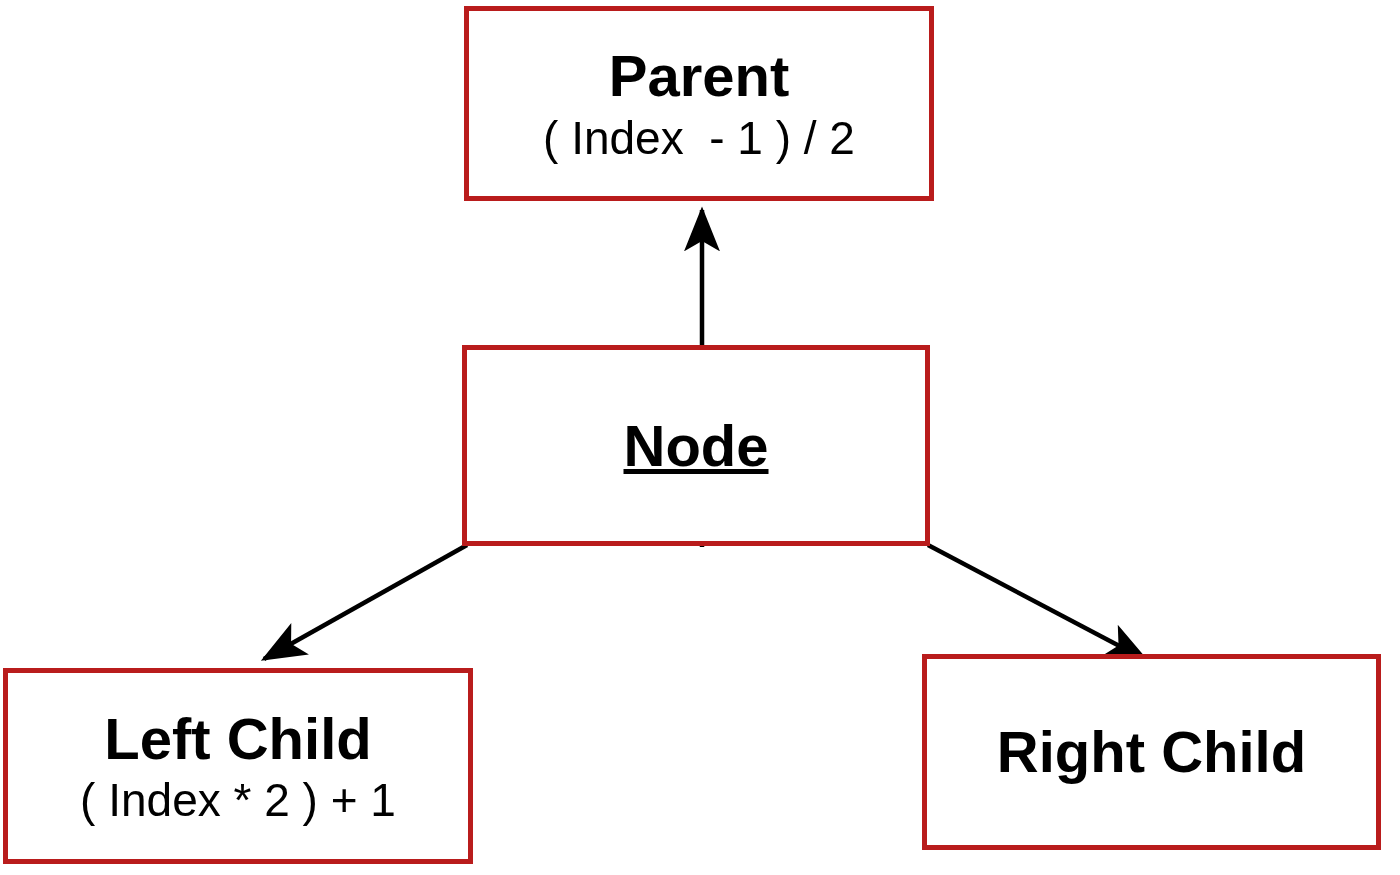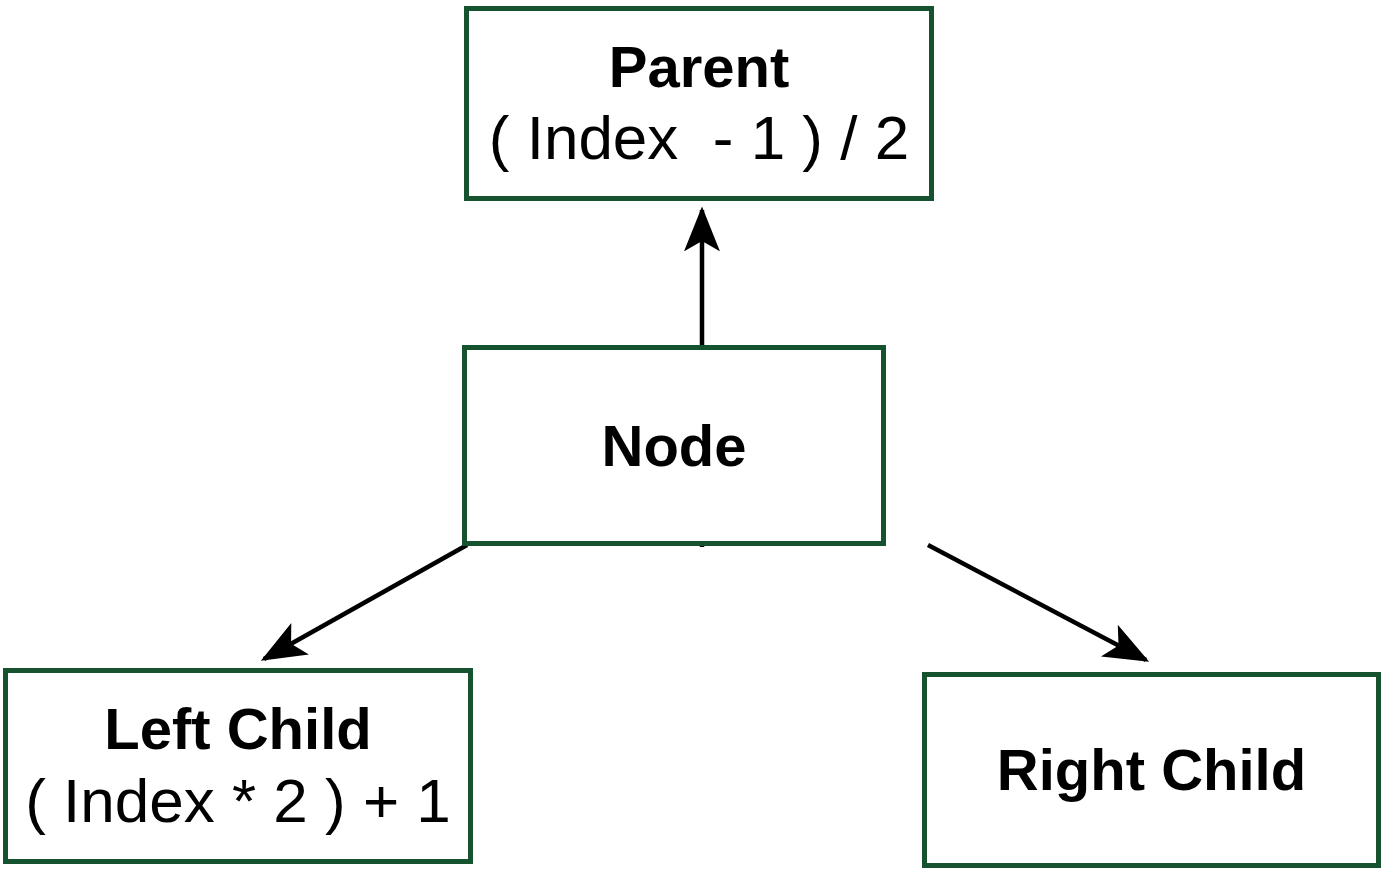--- a/index.html
+++ b/index.html
@@ -20,43 +20,43 @@
     position: absolute;
     left: 0;
     top: 0;
     width: 1400px;
     height: 875px;
   }
   .box {
     position: absolute;
     box-sizing: border-box;
     background: #ffffff;
-    border: 5px solid #14532d;
+    border: 5px solid #b91c1c;
     display: flex;
     flex-direction: column;
     align-items: center;
     justify-content: center;
     text-align: center;
   }
   .box .title {
     font-weight: bold;
     font-size: 58px;
     line-height: 1.2;
     white-space: pre;
   }
   .box .formula {
     font-weight: normal;
-    font-size: 62px;
+    font-size: 46px;
     line-height: 1.2;
     white-space: pre;
   }
   .box-parent       { left: 464px; top: 6px;   width: 470px; height: 195px; }
-  .box-node         { left: 462px; top: 345px; width: 424px; height: 201px; }
+  .box-node         { left: 462px; top: 345px; width: 468px; height: 201px; text-decoration: underline; }
   .box-left-child   { left: 3px;   top: 668px; width: 470px; height: 196px; }
-  .box-right-child  { left: 922px; top: 672px; width: 459px; height: 196px; }
+  .box-right-child  { left: 922px; top: 654px; width: 459px; height: 196px; }
   .edge {
     stroke: #000000;
     stroke-width: 4.5;
     fill: none;
   }
 </style>
 </head>
 <body>
 
 <div class="canvas">

